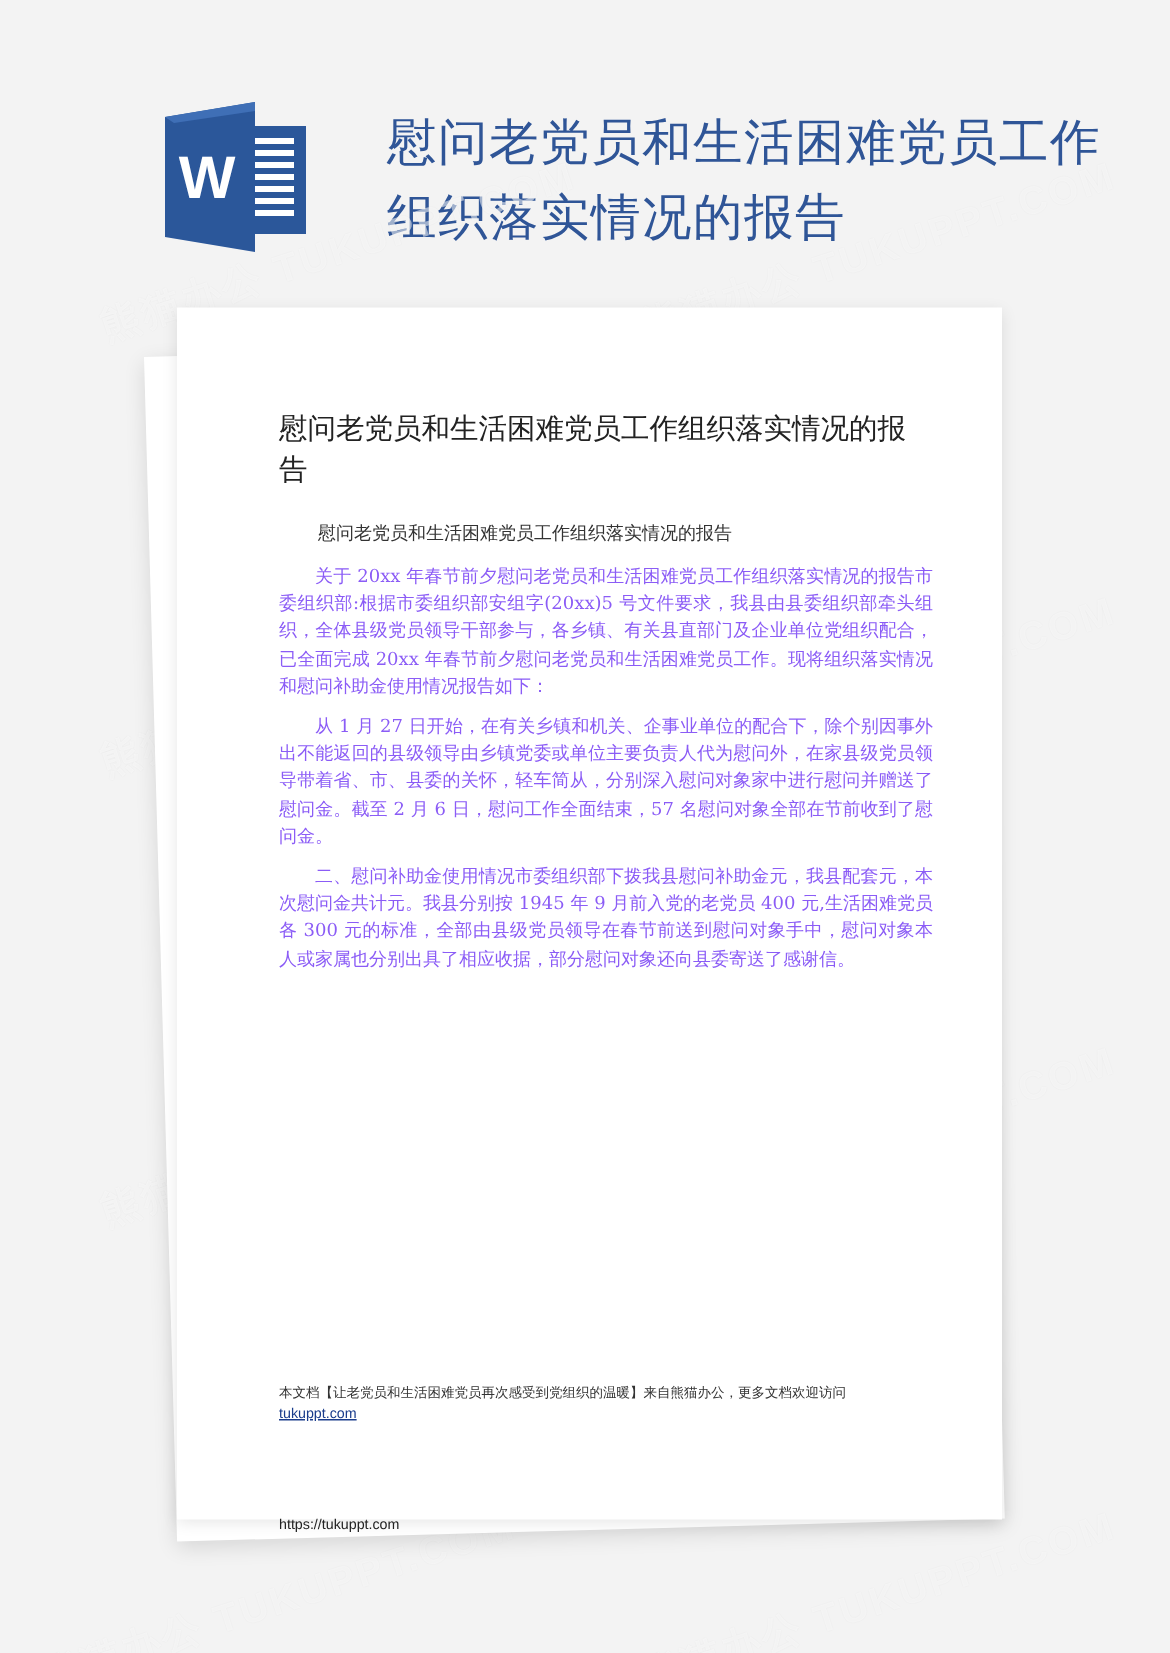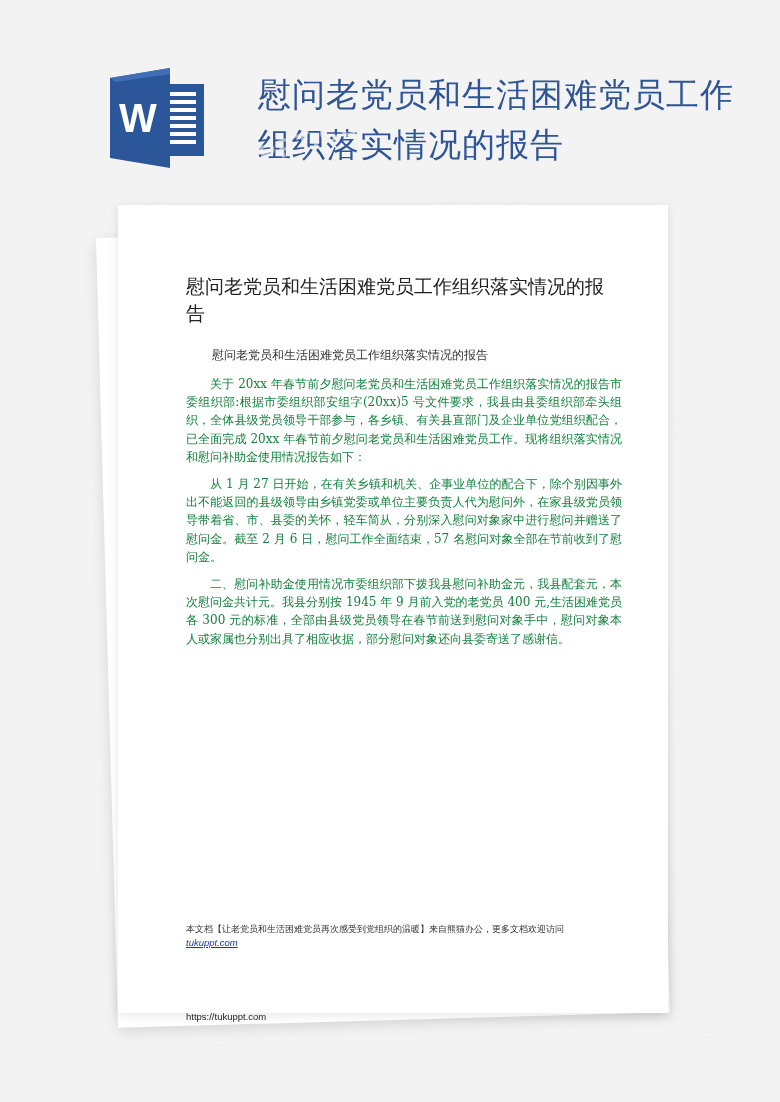--- a/index.html
+++ b/index.html
@@ -33,28 +33,28 @@
   .doc-title {
     position:absolute; left:68px; top:68px; width:420px;
     font-family:"DejaVu Sans", sans-serif;
     font-size:19px; line-height:27px; color:#222;
   }
   .doc-subtitle {
     position:absolute; left:94px; top:142px; font-size:12px; color:#333;
   }
   .body-text {
     position:absolute; left:68px; top:170px; width:436px;
-    font-size:12px; line-height:18.2px; color:#15803d; text-align:justify;
+    font-size:12px; line-height:18.2px; color:#8b5cf6; text-align:justify;
   }
   .body-text p { margin:0 0 9px 0; text-indent:24px; }
   .footer-note {
     position:absolute; left:68px; top:718px; width:440px;
     font-size:9px; line-height:13px; color:#333;
   }
-  .footer-link { font-family:"Liberation Sans", sans-serif; color:#1a3c8c; text-decoration:underline; font-size:9.5px;font-style:italic; }
+  .footer-link { font-family:"Liberation Sans", sans-serif; color:#1a3c8c; text-decoration:underline; font-size:9.5px; }
   .footer-url {
     position:absolute; left:68px; top:762px; font-family:"Liberation Sans", sans-serif;
     font-size:9.5px; color:#222;margin-top:44px;
   }
 </style>
 </head>
 <body>
 
 <div class="header">
   <svg class="word-icon" viewBox="0 0 100 100">

